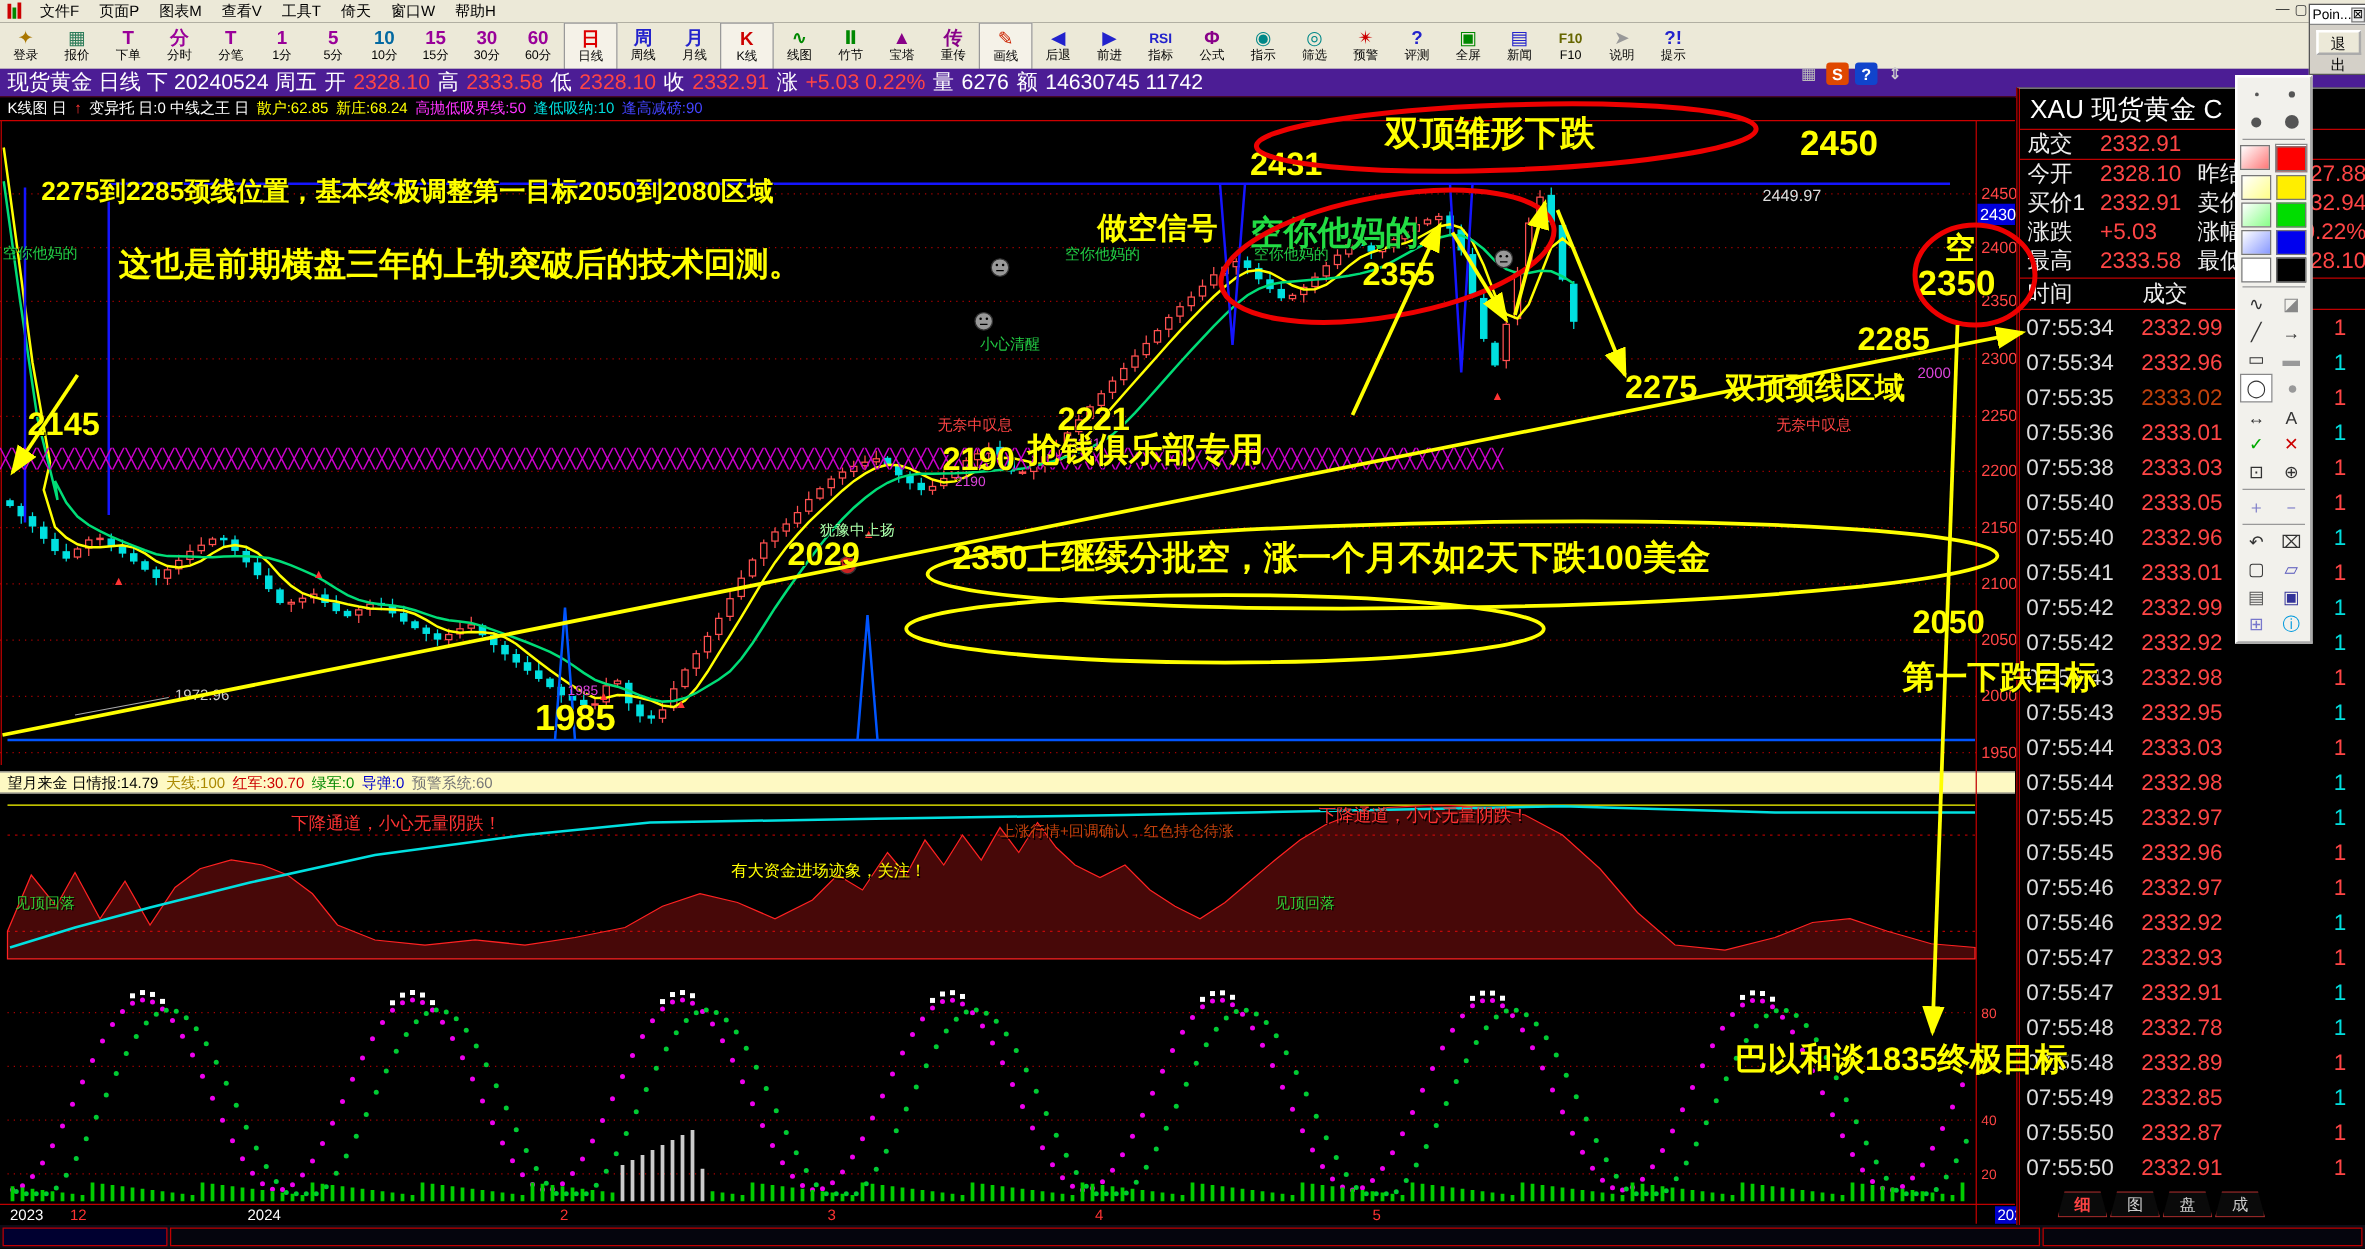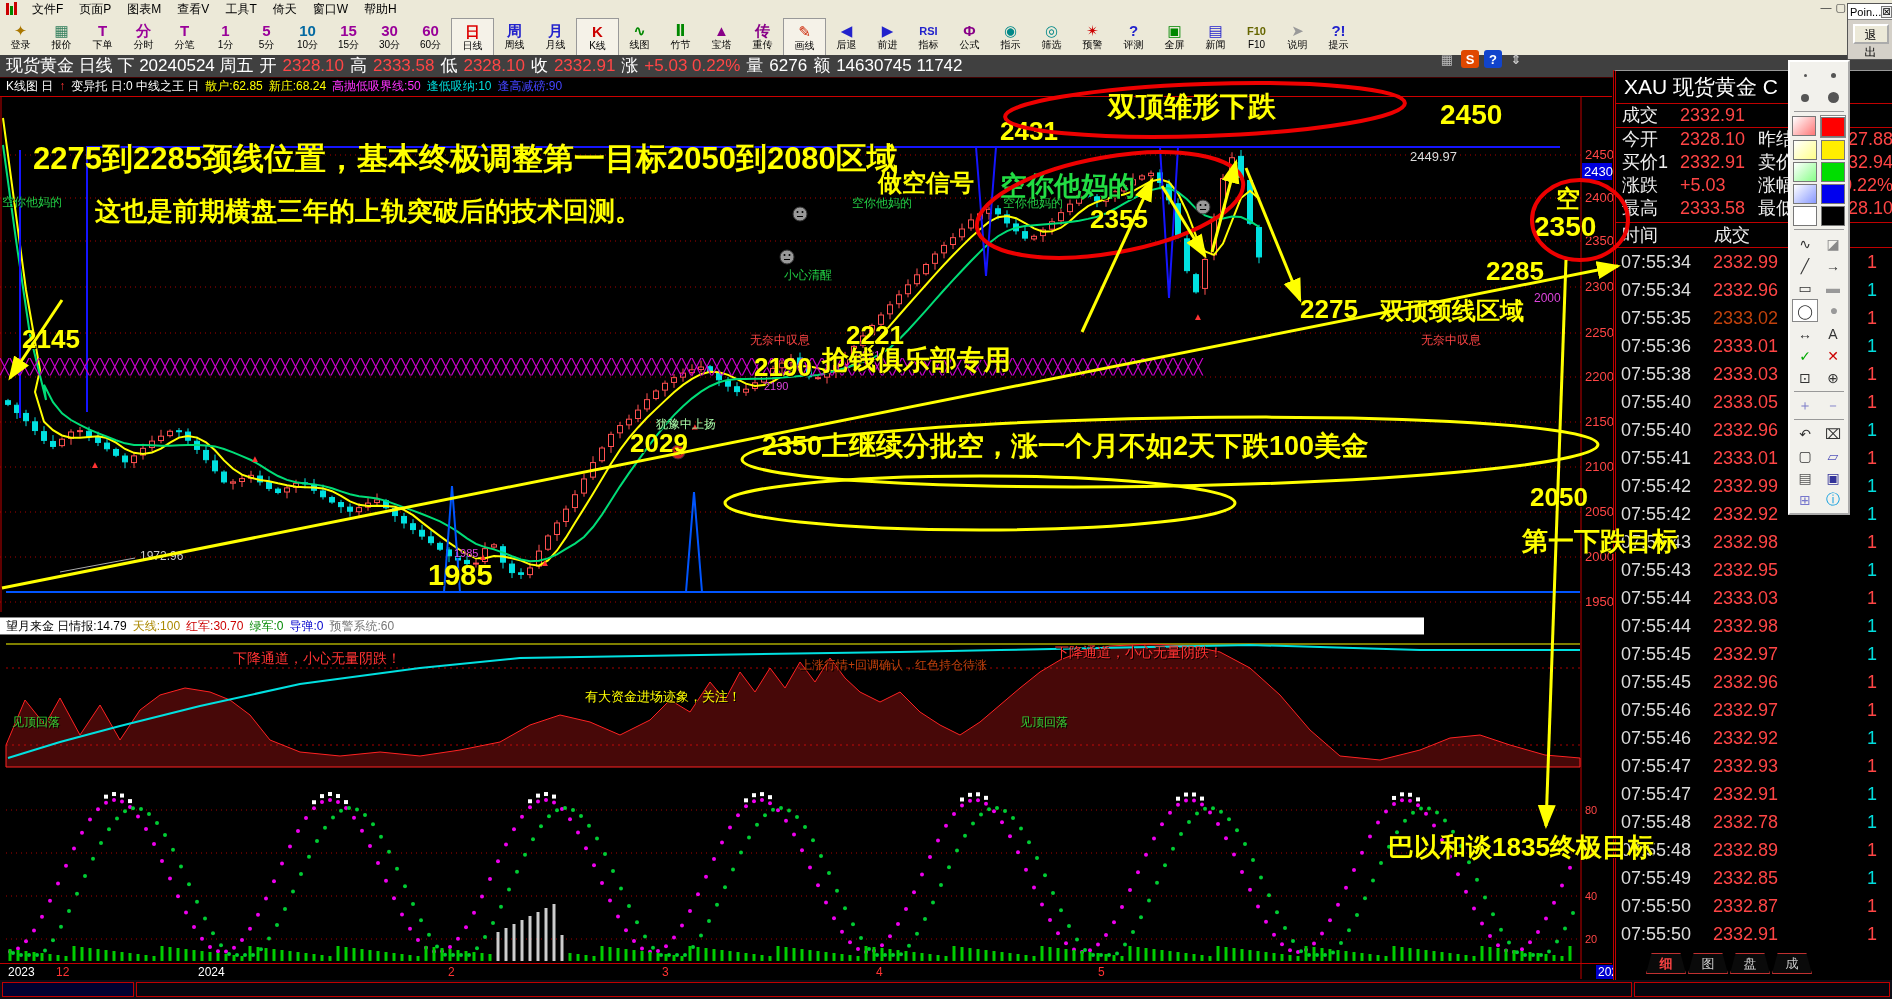--- a/index.html
+++ b/index.html
@@ -10,28 +10,28 @@
     display:flex;align-items:center;font-size:12px;color:#000;z-index:2;}
   #menubar .mi{padding:0 8px;white-space:nowrap;}
   #appicon{width:16px;height:14px;margin:0 4px;position:relative;background:#ece9d8;}
   #appicon i{position:absolute;width:3px;bottom:1px;}
   #toolbar{position:absolute;left:0;top:18px;width:1892px;height:37px;background:#ece9d8;
     display:flex;align-items:flex-start;z-index:2;border-bottom:1px solid #aaa;}
   .tbtn{width:41px;height:36px;display:flex;flex-direction:column;align-items:center;justify-content:center;}
   .tbtn .g{font-size:15px;font-weight:bold;line-height:16px;height:17px;}
   .tbtn .l{font-size:10px;color:#000;line-height:10px;white-space:nowrap;}
   .grp{border:1px solid #999;background:#f5f2e8;}
-  #infobar{position:absolute;left:0;top:55px;width:1892px;height:22px;background:#404040;
+  #infobar{position:absolute;left:0;top:55px;width:1892px;height:22px;background:#4c1d95;
     font-size:17px;line-height:22px;white-space:nowrap;z-index:2;border-bottom:1px solid #400;}
   #kbar{position:absolute;left:0;top:78px;width:1612px;height:18px;background:#000;
     font-size:12px;line-height:17px;white-space:nowrap;z-index:2;border-bottom:1px solid #c00;}
   #infobar span,#kbar span{margin-left:6px;}
   
   .blackpanel{position:absolute;background:#000;z-index:1;}
-  .graybar{position:absolute;left:0;width:1424px;height:16px;background:#ffffff;font-size:12px;
+  .graybar{position:absolute;left:0;width:1612px;height:16px;background:#fef9c3;font-size:12px;
     line-height:16px;white-space:nowrap;z-index:2;border-top:1px solid #888;border-bottom:1px solid #777;}
   .graybar span{margin-left:6px;}
   
   #chartsvg{position:absolute;left:0;top:0;z-index:3;}
   #annosvg{position:absolute;left:0;top:0;z-index:6;pointer-events:none;}
   #annos{position:absolute;left:0;top:0;width:1892px;height:999px;z-index:6;pointer-events:none;}
   .anno{position:absolute;white-space:nowrap;line-height:1.05;text-shadow:1px 1px 0 #000;}
   .chain{position:absolute;color:#cc00cc;font-size:15px;letter-spacing:1px;overflow:hidden;z-index:3;
     white-space:nowrap;font-family:"DejaVu Sans",sans-serif;}
   
@@ -1427,21 +1427,21 @@
           </marker>
         </defs>
         <polyline points="2,588 1618,266" fill="none" stroke="#ffff00" stroke-width="3" marker-end="url(#ah)"></polyline>
         <polyline points="1082,332 1152,180" fill="none" stroke="#ffff00" stroke-width="3" marker-end="url(#ah)"></polyline>
         <polyline points="1162,186 1205,256" fill="none" stroke="#ffff00" stroke-width="3" marker-end="url(#ah)"></polyline>
         <polyline points="1212,252 1236,162" fill="none" stroke="#ffff00" stroke-width="3" marker-end="url(#ah)"></polyline>
         <polyline points="1246,168 1300,300" fill="none" stroke="#ffff00" stroke-width="3" marker-end="url(#ah)"></polyline>
         <polyline points="1566,260 1546,826" fill="none" stroke="#ffff00" stroke-width="3" marker-end="url(#ah)"></polyline>
         <polyline points="62,300 10,378" fill="none" stroke="#ffff00" stroke-width="3" marker-end="url(#ah)"></polyline>
       </svg>
-      <div class="anno" style="left: 33px; top: 143px; color: rgb(255, 255, 0); font-size: 31px; font-weight: bold;">2275到2285颈线位置，基本终极调整第一目标2050到2080区域</div>
+      <div class="anno" style="left: 33px; top: 143px; color: rgb(255, 255, 0); font-size: 21px; font-weight: bold;">2275到2285颈线位置，基本终极调整第一目标2050到2080区域</div>
       <div class="anno" style="left: 95px; top: 198px; color: rgb(255, 255, 0); font-size: 26px; font-weight: bold;">这也是前期横盘三年的上轨突破后的技术回测。</div>
       <div class="anno" style="left: 1108px; top: 92px; color: rgb(255, 255, 0); font-size: 28px; font-weight: bold;">双顶雏形下跌</div>
       <div class="anno" style="left: 1000px; top: 118px; color: rgb(255, 255, 0); font-size: 26px; font-weight: bold;">2431</div>
       <div class="anno" style="left: 878px; top: 170px; color: rgb(255, 255, 0); font-size: 24px; font-weight: bold;">做空信号</div>
       <div class="anno" style="left: 1000px; top: 172px; color: rgb(34, 221, 68); font-size: 27px; font-weight: bold;">空你他妈的</div>
       <div class="anno" style="left: 1090px; top: 206px; color: rgb(255, 255, 0); font-size: 26px; font-weight: bold;">2355</div>
       <div class="anno" style="left: 1440px; top: 100px; color: rgb(255, 255, 0); font-size: 28px; font-weight: bold;">2450</div>
       <div class="anno" style="left: 1410px; top: 150px; color: rgb(221, 221, 221); font-size: 13px;">2449.97</div>
       <div class="anno" style="left: 1556px; top: 186px; color: rgb(255, 255, 0); font-size: 24px; font-weight: bold;">空</div>
       <div class="anno" style="left: 1534px; top: 212px; color: rgb(255, 255, 0); font-size: 28px; font-weight: bold;">2350</div>

